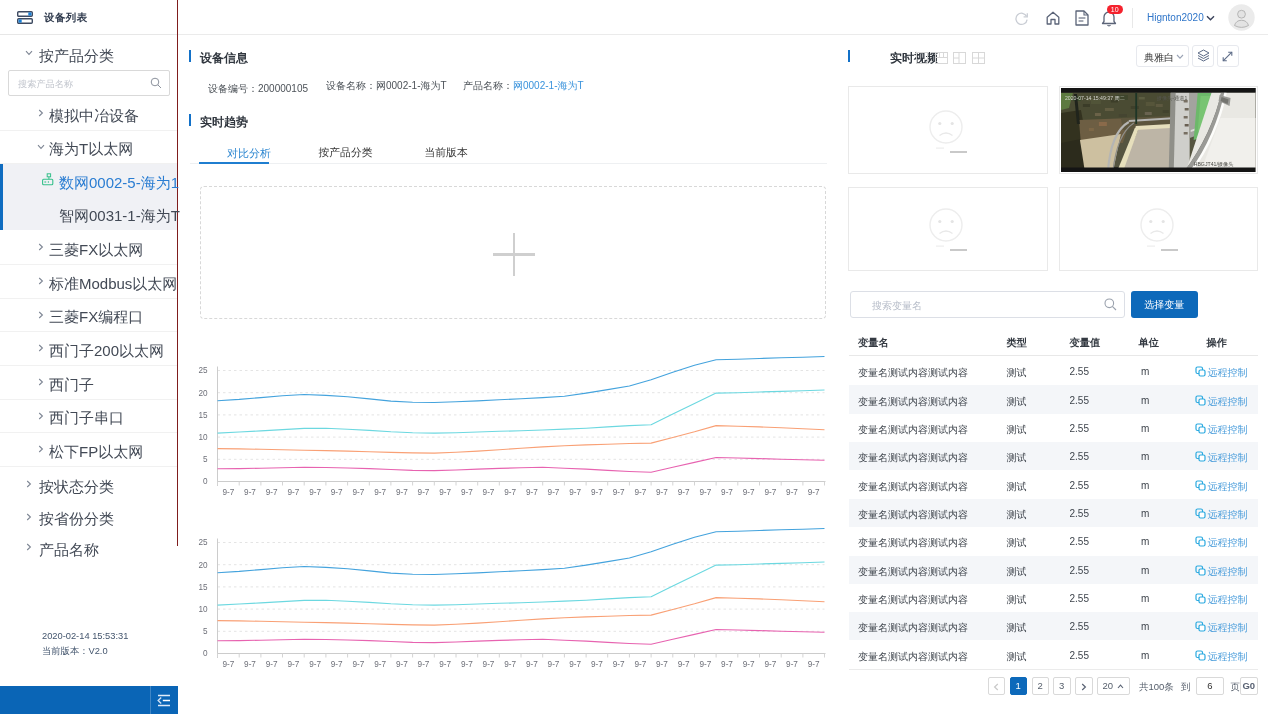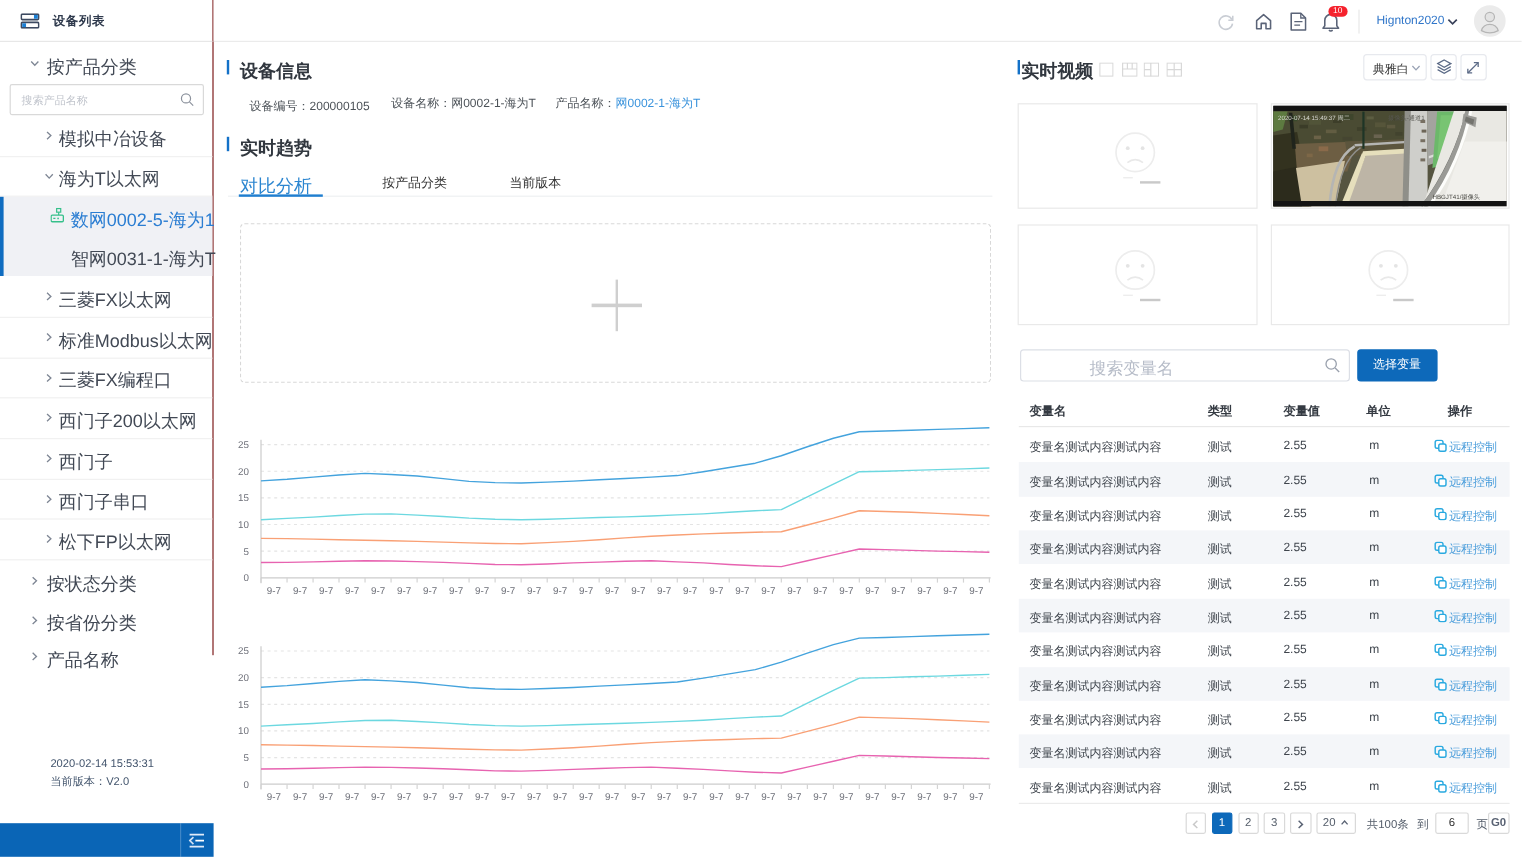--- a/index.html
+++ b/index.html
@@ -1,21 +1,21 @@
 <!DOCTYPE html>
 <html><head>
 <meta charset="utf-8">
 <style>
 *{margin:0;padding:0;box-sizing:border-box}
 html,body{width:1268px;height:714px;overflow:hidden;background:#fff;font-family:"Liberation Sans",sans-serif;-webkit-font-smoothing:antialiased}
 .abs{position:absolute}
 .tree-t{position:absolute;font-size:15px;color:#424955;white-space:nowrap}
 .sep{position:absolute;left:0;width:177px;height:1px;background:#f1f1f1}
 .sect-bar{position:absolute;width:2.5px;height:12px;background:#1371c8}
-.sect-t{position:absolute;font-size:15px;font-weight:bold;color:#31373f;white-space:nowrap}
+.sect-t{position:absolute;font-size:12px;font-weight:bold;color:#31373f;white-space:nowrap}
 .small{position:absolute;font-size:10px;color:#4c5258;white-space:nowrap}
 .cell{position:absolute;border:1px solid #e9e9e9;background:#fff}
 .pgbox{position:absolute;top:677px;height:17.5px;border:1px solid #d9d9d9;border-radius:2px;background:#fff;font-size:9.5px;color:#555e6b;text-align:center;line-height:15.5px}
 </style>
 </head>
 <body>
 <div class="abs" style="left:0;top:0;width:178px;height:546px;background:#fff;border-right:1px solid #7f1d1d">
 <svg class="abs" style="left:17px;top:11px" width="16" height="13" viewBox="0 0 16 13">
 <rect x="0.7" y="0.7" width="14.6" height="4.6" rx="1" fill="none" stroke="#3d4a61" stroke-width="1.4"></rect>
 <rect x="0.7" y="7.7" width="14.6" height="4.6" rx="1" fill="none" stroke="#3d4a61" stroke-width="1.4"></rect>
@@ -143,21 +143,21 @@
 <circle cx="13.5" cy="10.2" r="3.9" fill="#e3e3e3" stroke="#b5b5b5" stroke-width="1"></circle>
 <path d="M6.5 21.5 A7.3 7.3 0 0 1 20.5 21.5 Q17 23.4 13.5 23.4 Q10 23.4 6.5 21.5 Z" fill="#e3e3e3" stroke="#b5b5b5" stroke-width="1"></path>
 </svg>
 <div class="sect-bar" style="left:188.5px;top:49.5px"></div>
 <div class="sect-t" style="left:200px;top:50px">设备信息</div>
 <div class="small" style="left:208px;top:82px">设备编号：200000105</div>
 <div class="small" style="left:326px;top:79px">设备名称：网0002-1-海为T</div>
 <div class="small" style="left:463px;top:79px">产品名称：<span style="color:#3a93dc">网0002-1-海为T</span></div>
 <div class="sect-bar" style="left:188.5px;top:113.5px"></div>
 <div class="sect-t" style="left:200px;top:114px">实时趋势</div>
-<div class="abs" style="left:200px;top:146px;font-size:15px;color:#2a85d0">对比分析</div>
+<div class="abs" style="left:227px;top:146px;font-size:11px;color:#2a85d0">对比分析</div>
 <div class="abs" style="left:318.5px;top:146px;font-size:10.8px;color:#333">按产品分类</div>
 <div class="abs" style="left:424.5px;top:146px;font-size:10.8px;color:#333">当前版本</div>
 <div class="abs" style="left:190px;top:162.5px;width:637px;height:1px;background:#eef0f2"></div>
 <div class="abs" style="left:199px;top:161.5px;width:70px;height:2px;background:#1f7ed0"></div>
 <div class="abs" style="left:200.3px;top:185.5px;width:625.3px;height:133.5px;border:1px dashed #d8d8d8;border-radius:4px"></div>
 <div class="abs" style="left:493.3px;top:253.2px;width:41.4px;height:2.4px;background:#cfcfcf"></div>
 <div class="abs" style="left:512.8px;top:233.2px;width:2.4px;height:42.4px;background:#cfcfcf"></div>
 <svg style="position:absolute;left:183px;top:350px" width="652" height="155" viewBox="0 0 652 155">
 <line x1="34.5" y1="109.3" x2="641.5" y2="109.3" stroke="#e4e4e4" stroke-width="1" stroke-dasharray="2.5,3"></line>
 <line x1="34.5" y1="87.1" x2="641.5" y2="87.1" stroke="#e4e4e4" stroke-width="1" stroke-dasharray="2.5,3"></line>
@@ -304,21 +304,21 @@
 <text x="565.7" y="145.0" text-anchor="middle" font-size="8.2" fill="#6e7079">9-7</text>
 <text x="587.3" y="145.0" text-anchor="middle" font-size="8.2" fill="#6e7079">9-7</text>
 <text x="609.0" y="145.0" text-anchor="middle" font-size="8.2" fill="#6e7079">9-7</text>
 <text x="630.7" y="145.0" text-anchor="middle" font-size="8.2" fill="#6e7079">9-7</text>
 <polyline fill="none" stroke="#44a3dd" stroke-width="1.15" stroke-linejoin="round" points="34.5,50.7 56.2,49.4 77.9,47.6 99.5,45.8 121.2,44.5 142.9,45.4 164.6,46.7 186.3,48.9 207.9,51.1 229.6,52.2 251.3,52.5 273.0,51.8 294.7,50.9 316.3,49.8 338.0,48.7 359.7,47.6 381.4,46.3 403.1,43.1 424.7,39.6 446.4,36.0 468.1,29.8 489.8,22.3 511.5,15.2 533.1,9.8 554.8,9.2 576.5,8.5 598.2,7.8 619.9,7.2 641.5,6.5"></polyline>
 <polyline fill="none" stroke="#6cd8e0" stroke-width="1.15" stroke-linejoin="round" points="34.5,83.1 56.2,82.0 77.9,80.9 99.5,79.6 121.2,78.4 142.9,78.2 164.6,79.3 186.3,80.4 207.9,81.8 229.6,82.7 251.3,83.1 273.0,82.7 294.7,82.0 316.3,81.3 338.0,80.7 359.7,80.0 381.4,79.1 403.1,78.2 424.7,76.9 446.4,75.6 468.1,74.7 489.8,64.0 511.5,53.4 533.1,43.1 554.8,42.7 576.5,42.0 598.2,41.4 619.9,40.7 641.5,40.0"></polyline>
 <polyline fill="none" stroke="#f9a075" stroke-width="1.15" stroke-linejoin="round" points="34.5,98.6 56.2,98.9 77.9,99.3 99.5,99.8 121.2,100.2 142.9,100.6 164.6,101.1 186.3,101.8 207.9,102.4 229.6,102.9 251.3,103.1 273.0,102.2 294.7,101.1 316.3,99.8 338.0,98.2 359.7,96.9 381.4,95.8 403.1,94.9 424.7,94.2 446.4,93.5 468.1,93.1 489.8,87.5 511.5,81.8 533.1,75.6 554.8,76.2 576.5,76.9 598.2,77.8 619.9,78.7 641.5,79.8"></polyline>
 <polyline fill="none" stroke="#e763b0" stroke-width="1.15" stroke-linejoin="round" points="34.5,118.8 56.2,118.6 77.9,118.2 99.5,117.7 121.2,117.3 142.9,117.5 164.6,118.0 186.3,118.6 207.9,119.5 229.6,120.4 251.3,120.6 273.0,120.0 294.7,119.1 316.3,118.4 338.0,117.7 359.7,117.3 381.4,118.2 403.1,119.1 424.7,120.4 446.4,121.5 468.1,122.2 489.8,117.3 511.5,112.4 533.1,107.5 554.8,108.0 576.5,108.6 598.2,109.3 619.9,109.7 641.5,110.2"></polyline>
 </svg>
 <div class="sect-bar" style="left:847.5px;top:49.5px"></div>
-<div class="sect-t" style="left:851px;top:50px">实时视频</div>
+<div class="sect-t" style="left:890px;top:50px">实时视频</div>
 <svg class="abs" style="left:916px;top:51.5px" width="12" height="12" viewBox="0 0 12 12">
     <rect x="0.5" y="0.5" width="11" height="11" fill="none" stroke="#d8d8d8" stroke-width="1"></rect>
   </svg>
 <svg class="abs" style="left:934.5px;top:51.5px" width="13" height="12" viewBox="0 0 13 12">
     <rect x="0.5" y="0.5" width="12" height="11" fill="none" stroke="#d8d8d8" stroke-width="1"></rect>
     <line x1="4.5" y1="0.5" x2="4.5" y2="5.5" stroke="#d8d8d8"></line>
     <line x1="8.5" y1="0.5" x2="8.5" y2="5.5" stroke="#d8d8d8"></line>
     <line x1="0.5" y1="5.5" x2="12.5" y2="5.5" stroke="#d8d8d8"></line>
   </svg>
 <svg class="abs" style="left:953px;top:51.5px" width="13" height="12" viewBox="0 0 13 12">
@@ -432,21 +432,21 @@
 <polygon points="159,7 170,10 169,18 158,13" fill="#9a9a96"></polygon>
 <polygon points="161,9 168,11.5 167,16 160,13" fill="#74746f"></polygon>
 <text x="4" y="12" font-size="5.2" fill="#d8d8d2" font-family="Liberation Sans">2020-07-14 15:49:37 周二</text>
 <text x="96" y="12" font-size="5.2" fill="#55554f" font-family="Liberation Sans">摄像头-通道1</text>
 <text x="133" y="78" font-size="5.2" fill="#4a4a45" font-family="Liberation Sans">HBGJT41/摄像头</text>
 </g>
 <rect x="0" y="0" width="195" height="4.5" fill="#141414"></rect>
 <rect x="0" y="79.5" width="195" height="4.5" fill="#141414"></rect>
 </svg>
 <div class="abs" style="left:849.5px;top:290.5px;width:275.5px;height:27.5px;border:1px solid #dcdfe6;border-radius:3px;background:#fff"></div>
-<div class="abs" style="left:908px;top:298.5px;font-size:14px;color:#b6bcc8">搜索变量名</div>
+<div class="abs" style="left:872px;top:298.5px;font-size:10px;color:#b6bcc8">搜索变量名</div>
 <svg class="abs" style="left:1104px;top:298px" width="13" height="13" viewBox="0 0 13 13">
     <circle cx="5.3" cy="5.3" r="4.3" fill="none" stroke="#9aa1ad" stroke-width="1.1"></circle>
     <line x1="8.6" y1="8.6" x2="12" y2="12" stroke="#9aa1ad" stroke-width="1.1"></line>
   </svg>
 <div class="abs" style="left:1131px;top:290.5px;width:66.5px;height:27.5px;background:#0d69ba;border-radius:3px;color:#fff;font-size:10px;text-align:center;line-height:27.5px">选择变量</div>
 <div class="abs" style="left:858px;top:336px;font-size:10.2px;color:#343a42;font-weight:bold">变量名</div>
 <div class="abs" style="left:1006.5px;top:336px;font-size:10.2px;color:#343a42;font-weight:bold">类型</div>
 <div class="abs" style="left:1069.5px;top:336px;font-size:10.2px;color:#343a42;font-weight:bold">变量值</div>
 <div class="abs" style="left:1138.5px;top:336px;font-size:10.2px;color:#343a42;font-weight:bold">单位</div>
 <div class="abs" style="left:1206.5px;top:336px;font-size:10.2px;color:#343a42;font-weight:bold">操作</div>

